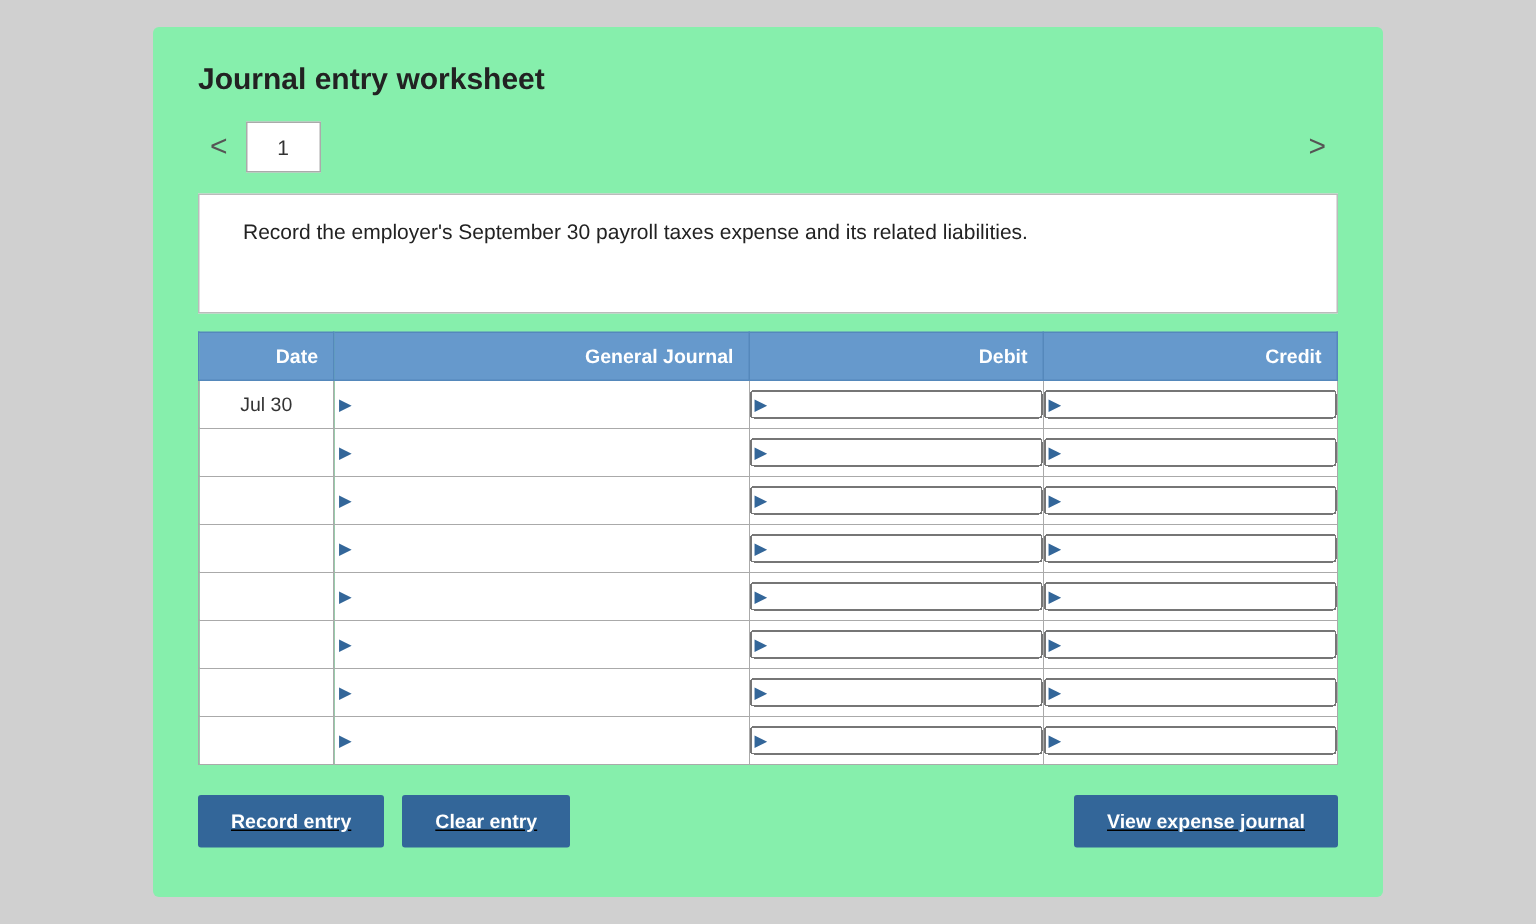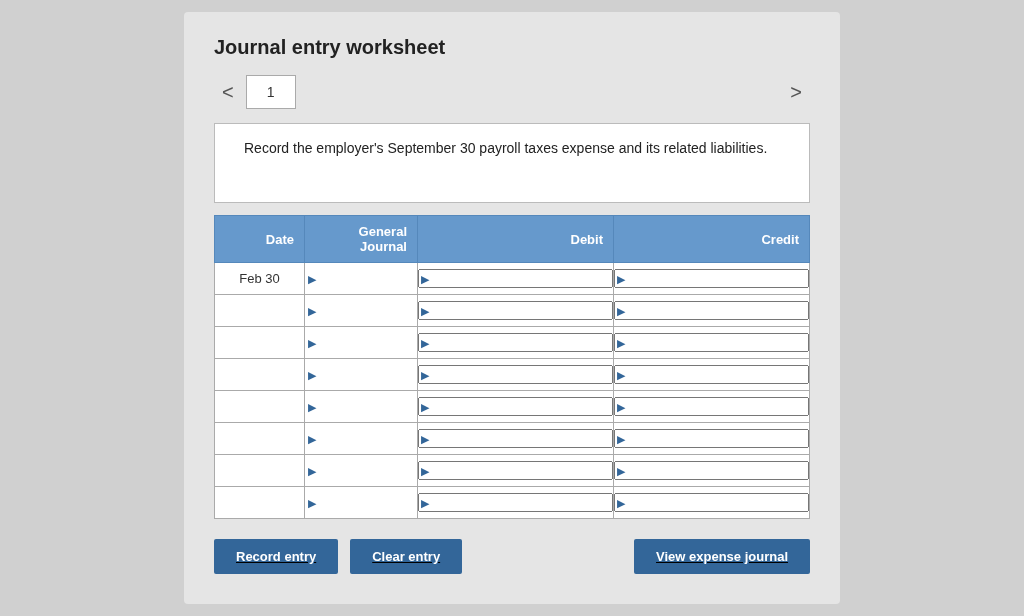--- a/index.html
+++ b/index.html
@@ -6,24 +6,24 @@
     body {
       background: #d0d0d0;
       display: flex;
       justify-content: center;
       align-items: center;
       min-height: 100vh;
       font-family: Arial, sans-serif;
       font-size: 14px;
     }
     .worksheet-container {
-      background: #e5e5e5;
+      background: #86efac;
       border-radius: 4px;
       padding: 24px 30px 30px 30px;
-      width: 656px;
+      width: 820px;
       min-height: 580px;
       position: relative;
     }
     .title {
       font-size: 20px;
       font-weight: bold;
       color: #222;
       margin-bottom: 16px;
     }
     .nav-row {
@@ -163,21 +163,21 @@
     <thead>
       <tr>
         <th class="date-col">Date</th>
         <th class="journal-col">General Journal</th>
         <th class="debit-col">Debit</th>
         <th class="credit-col">Credit</th>
       </tr>
     </thead>
     <tbody id="table-body">
     <tr>
-          <td class="date-cell">Feb 30</td>
+          <td class="date-cell">Jul 30</td>
           <td style="position: relative; padding: 0px;">
             <div class="journal-td-wrap"><span class="row-arrow">▶</span><input type="text" style=""></div>
           </td>
           <td style="position: relative; padding: 0px;"><span class="row-arrow">▶</span><input type="text" style="padding-left: 14px;"></td>
           <td style="position: relative; padding: 0px;"><span class="row-arrow">▶</span><input type="text" style="padding-left: 14px;"></td>
         </tr>
         <tr>
           <td class="date-cell"></td>
           <td style="position: relative; padding: 0px;">
             <div class="journal-td-wrap"><span class="row-arrow">▶</span><input type="text" style=""></div>

